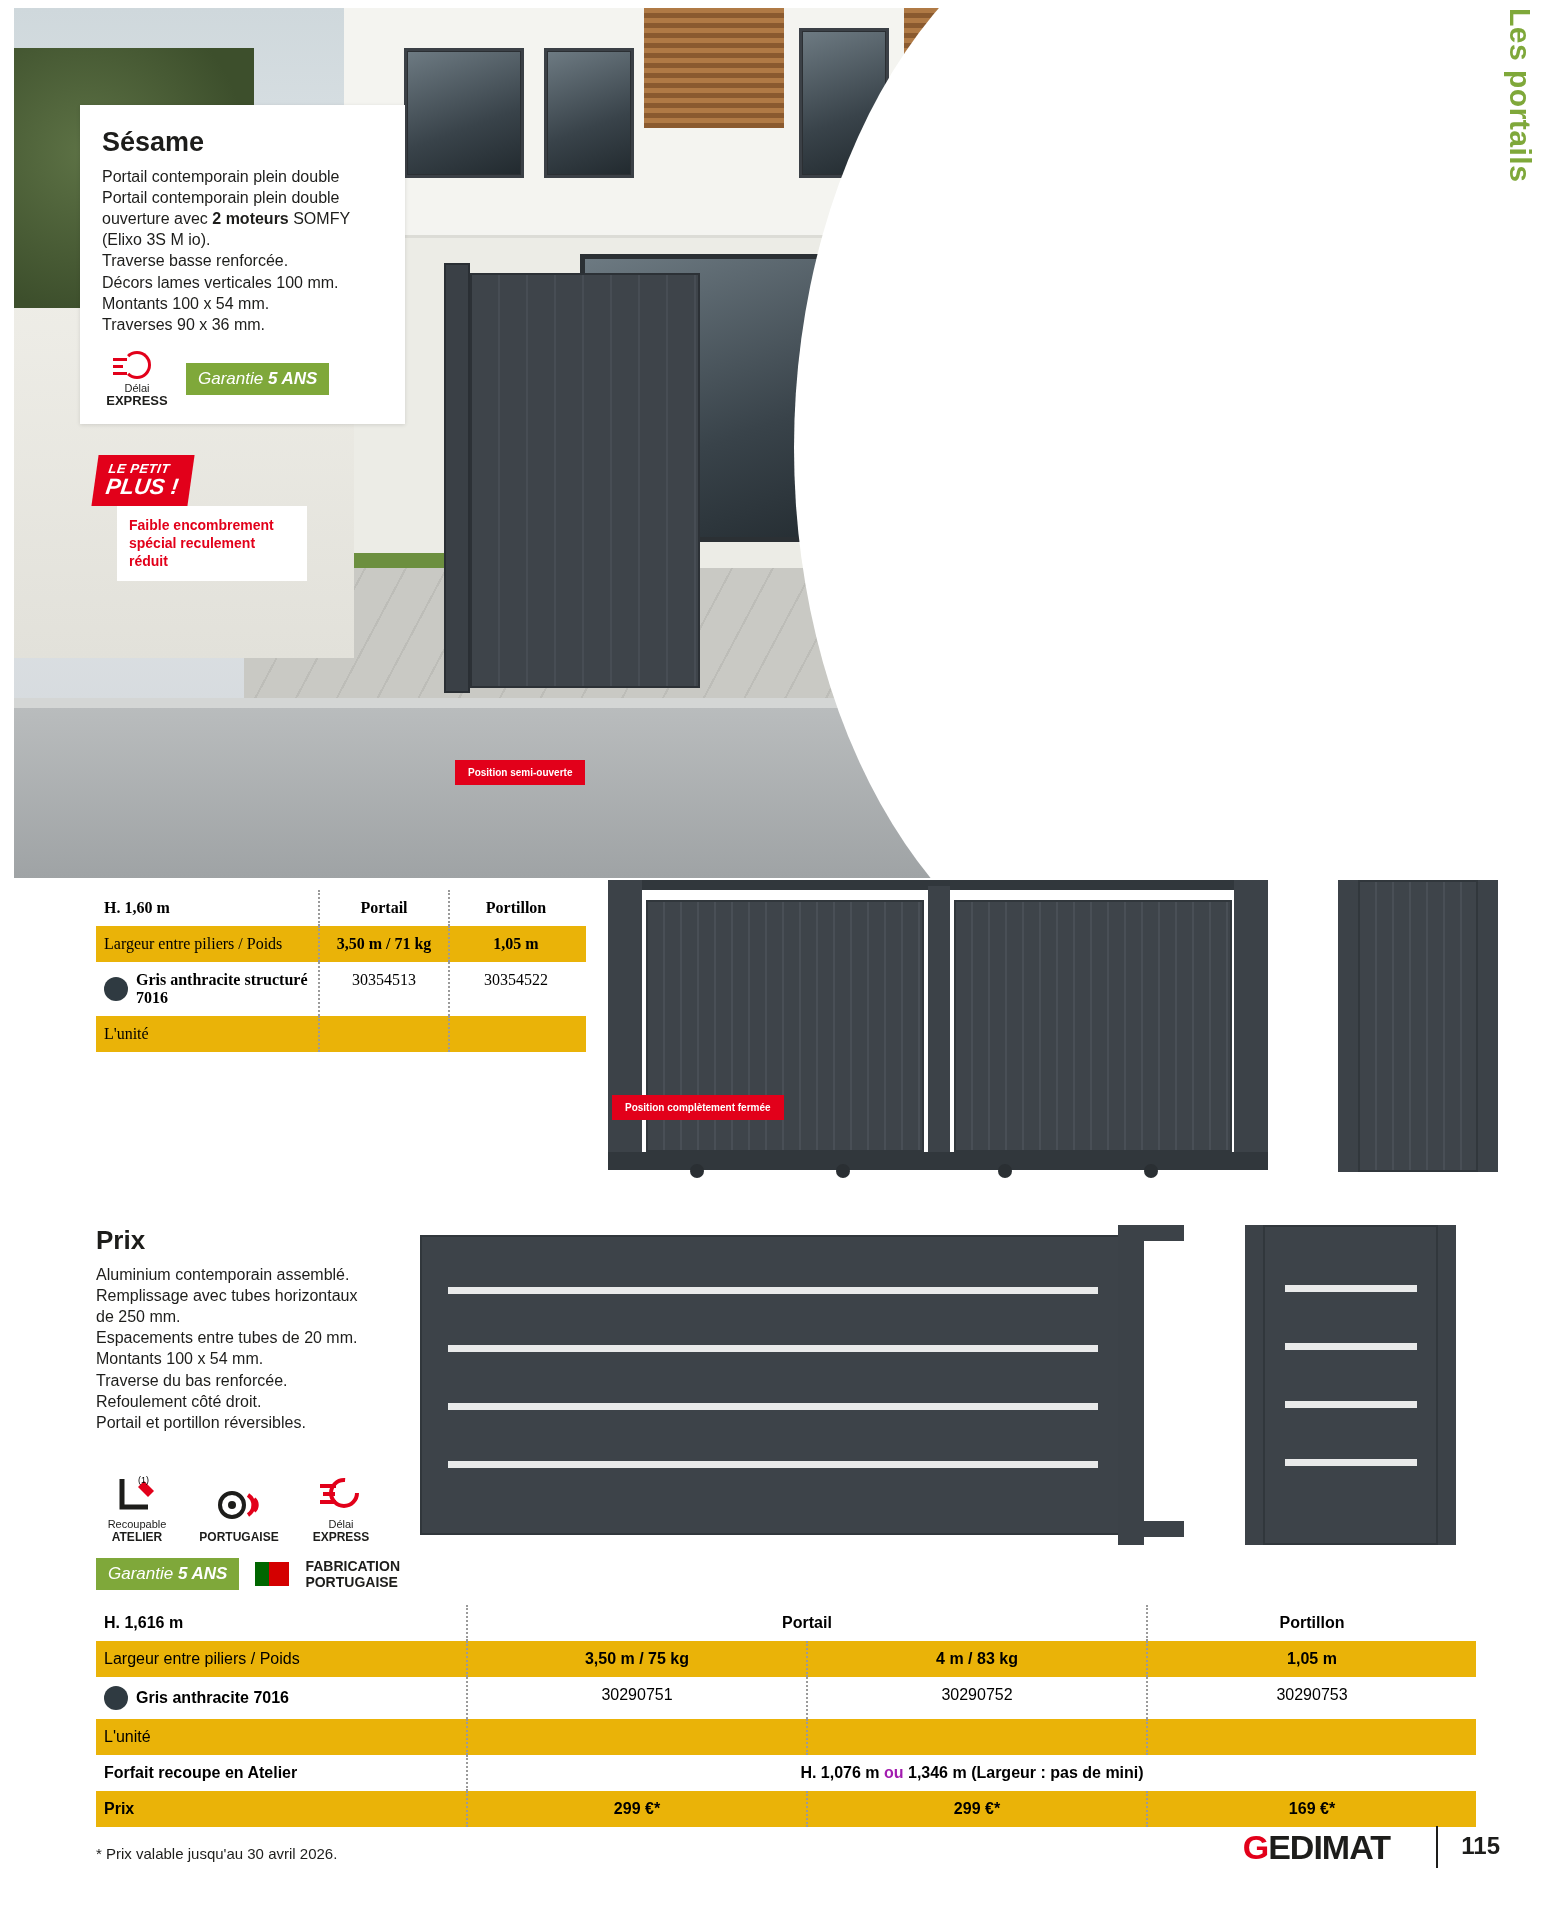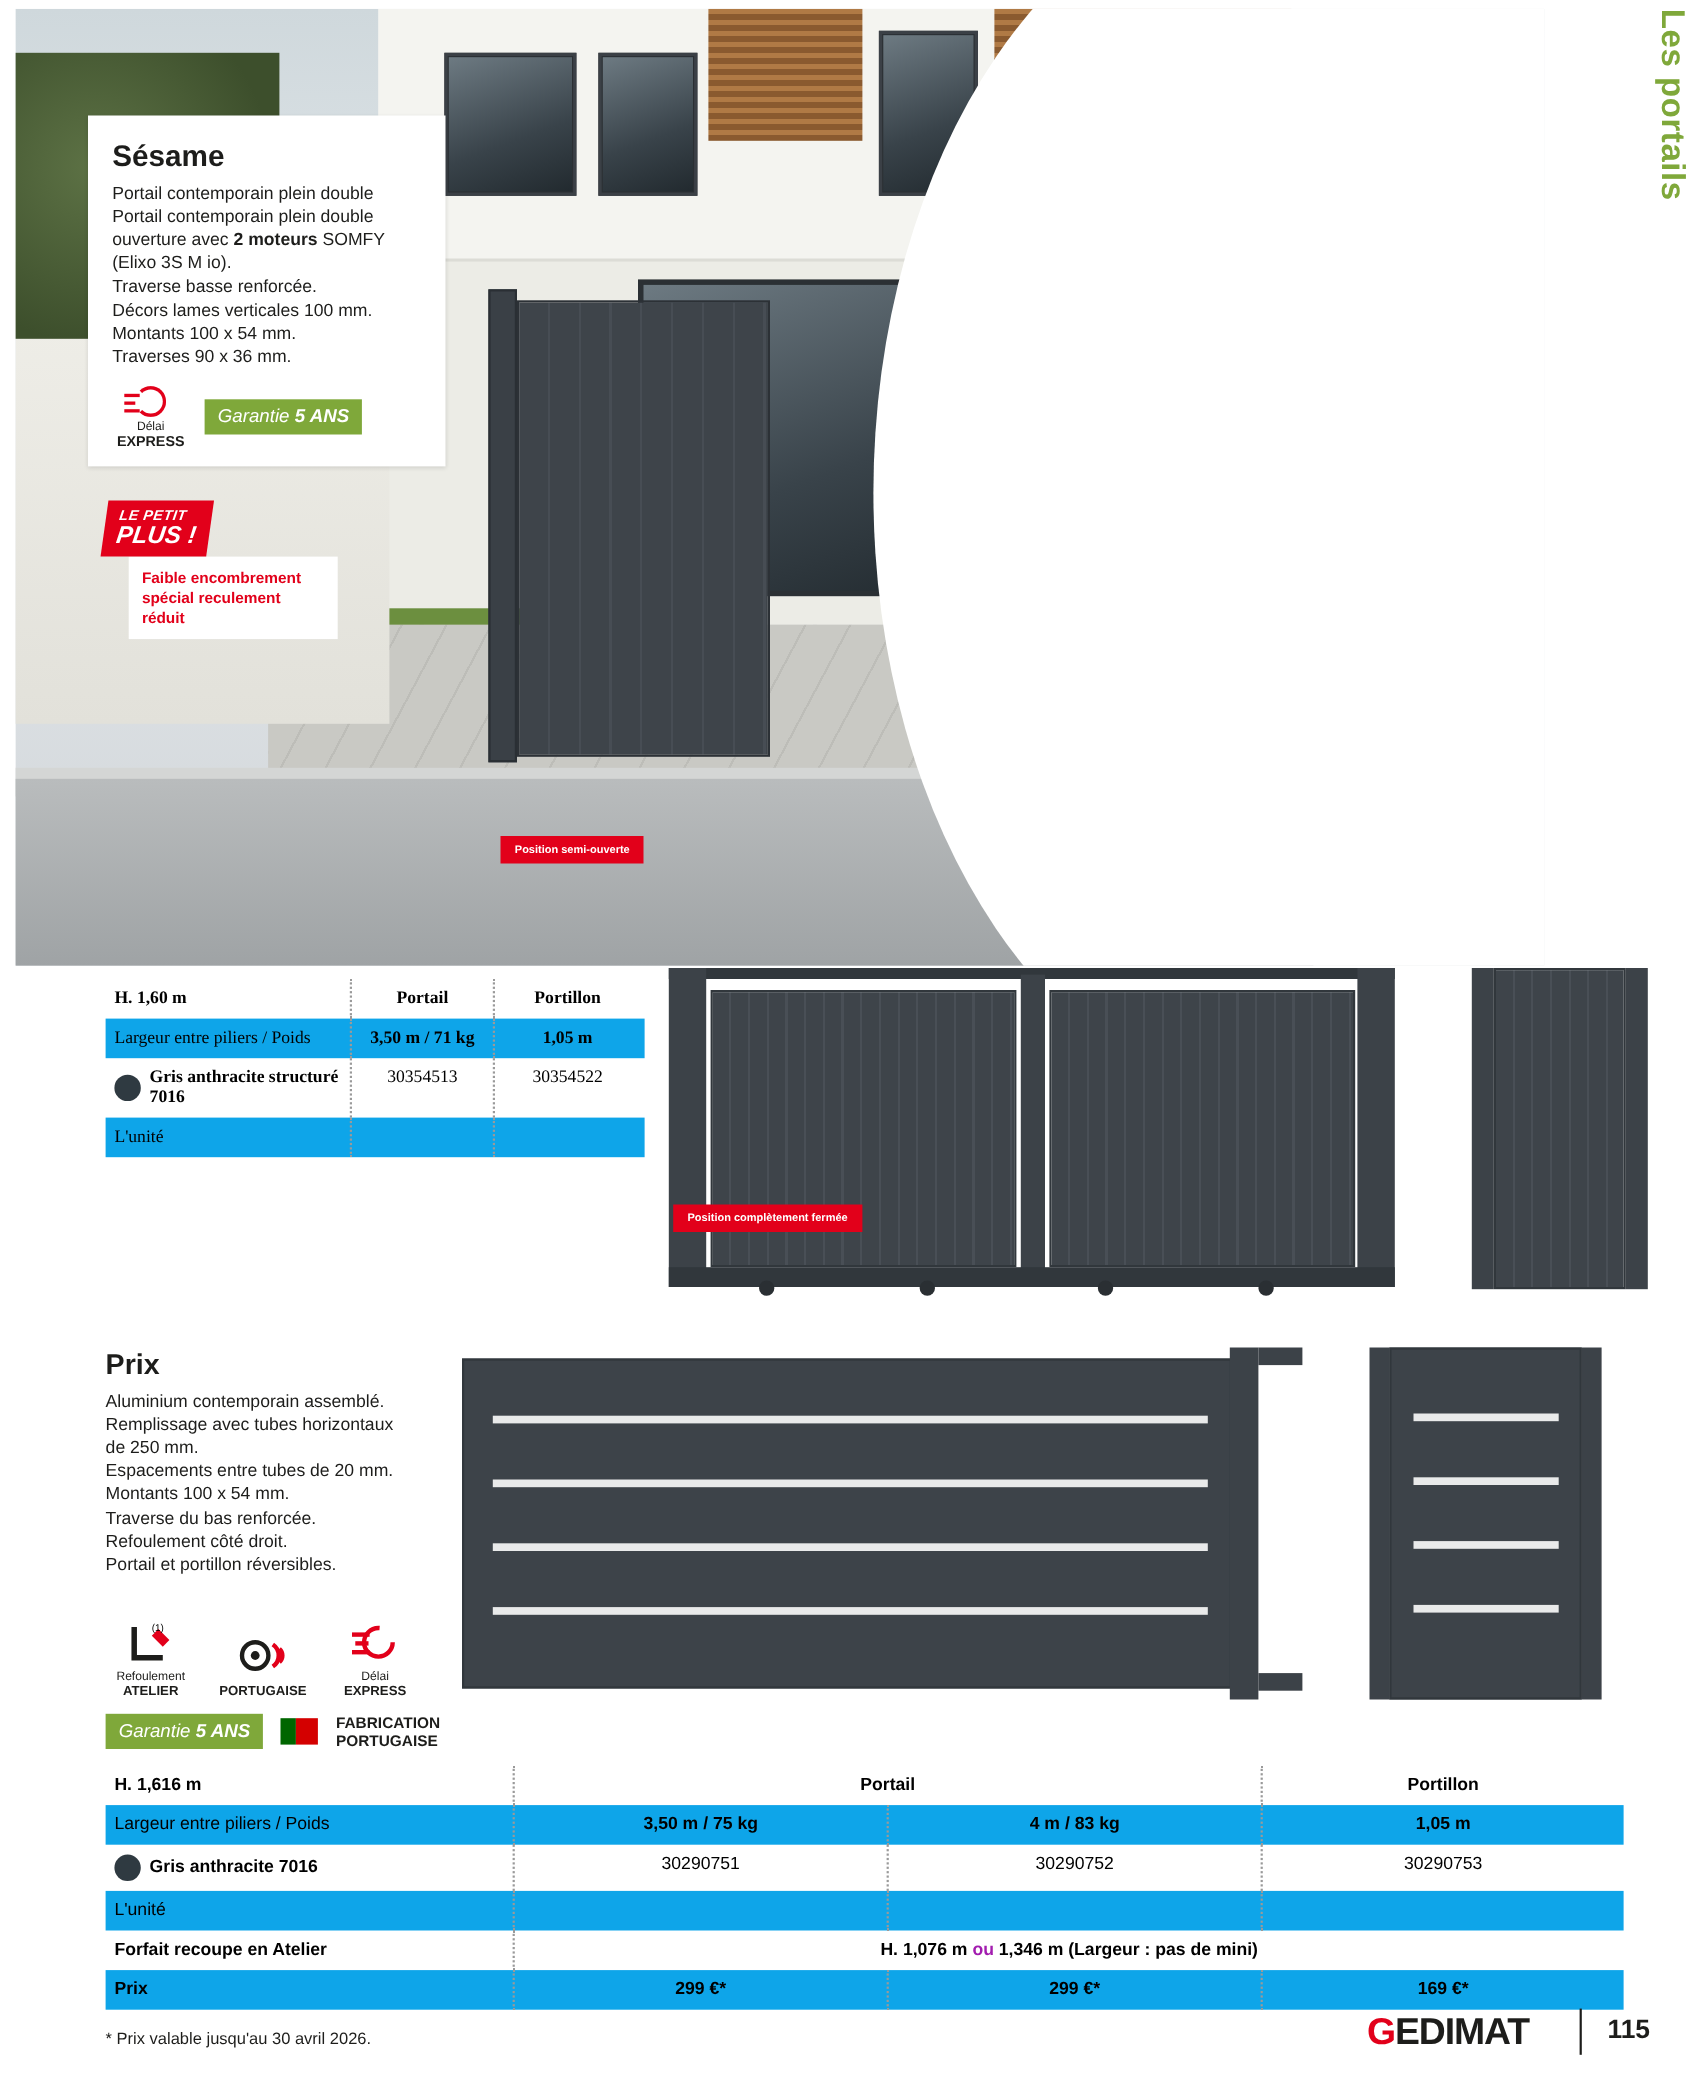--- a/index.html
+++ b/index.html
@@ -161,21 +161,21 @@
   }
   .pill.semi { left:455px; top:760px; }
   .pill.fermee { left:612px; top:1095px;text-align:center; }
 
   
   .tbl1 { position:absolute; left:96px; top:890px; width:490px; font-size:16px; }
   .t1row { display:flex; align-items:stretch;font-family:Liberation Serif, serif; }
   .t1row .c0 { width:222px; padding:9px 8px 9px 8px; }
   .t1row .c1 { width:130px; text-align:center; padding:9px 4px; border-left:2px dotted #9a9a9a; }
   .t1row .c2 { width:134px; text-align:center; padding:9px 4px; border-left:2px dotted #9a9a9a; }
-  .shade { background:#0ea5e9; }
+  .shade { background:#eab308; }
   .bold { font-weight:bold; }
   .swatch-line { display:flex; align-items:center; gap:8px; }
   .swatch {
     width:24px; height:24px; border-radius:50%; background:#2f3a41; flex:none;
   }
 
   
   .ill1 { position:absolute; left:598px; top:880px; width:860px; height:300px; }
   .ill-post { position:absolute; background:#3c4248; }
   .ill-leaf {
@@ -395,21 +395,21 @@
   <div class="celia-badges">
     <div class="cb-row">
       <div class="cb">
         <div class="gi">
           <svg width="46" height="40" viewBox="0 0 46 40">
             <path d="M8 4 L8 32 L34 32" stroke="#1d1d1b" stroke-width="5" fill="none"></path>
             <path d="M30 6 l10 10 -6 6 -10 -10 z" fill="#e2001a"></path>
           </svg>
           <span class="sup" style="position:absolute;left:42px;top:0;">(1)</span>
         </div>
-        <div class="t1">Refoulement</div>
+        <div class="t1">Recoupable</div>
         <div class="t2">ATELIER</div>
       </div>
       <div class="cb">
         <div class="gi">
           <svg width="50" height="40" viewBox="0 0 50 40">
             <circle cx="18" cy="18" r="12" fill="none" stroke="#1d1d1b" stroke-width="4"></circle>
             <circle cx="18" cy="18" r="4" fill="#1d1d1b"></circle>
             <path d="M34 8 a12 12 0 0 1 0 20" stroke="#e2001a" stroke-width="4" fill="none"></path>
             <path d="M40 12 a8 8 0 0 1 0 12" stroke="#e2001a" stroke-width="4" fill="none"></path>
           </svg>

